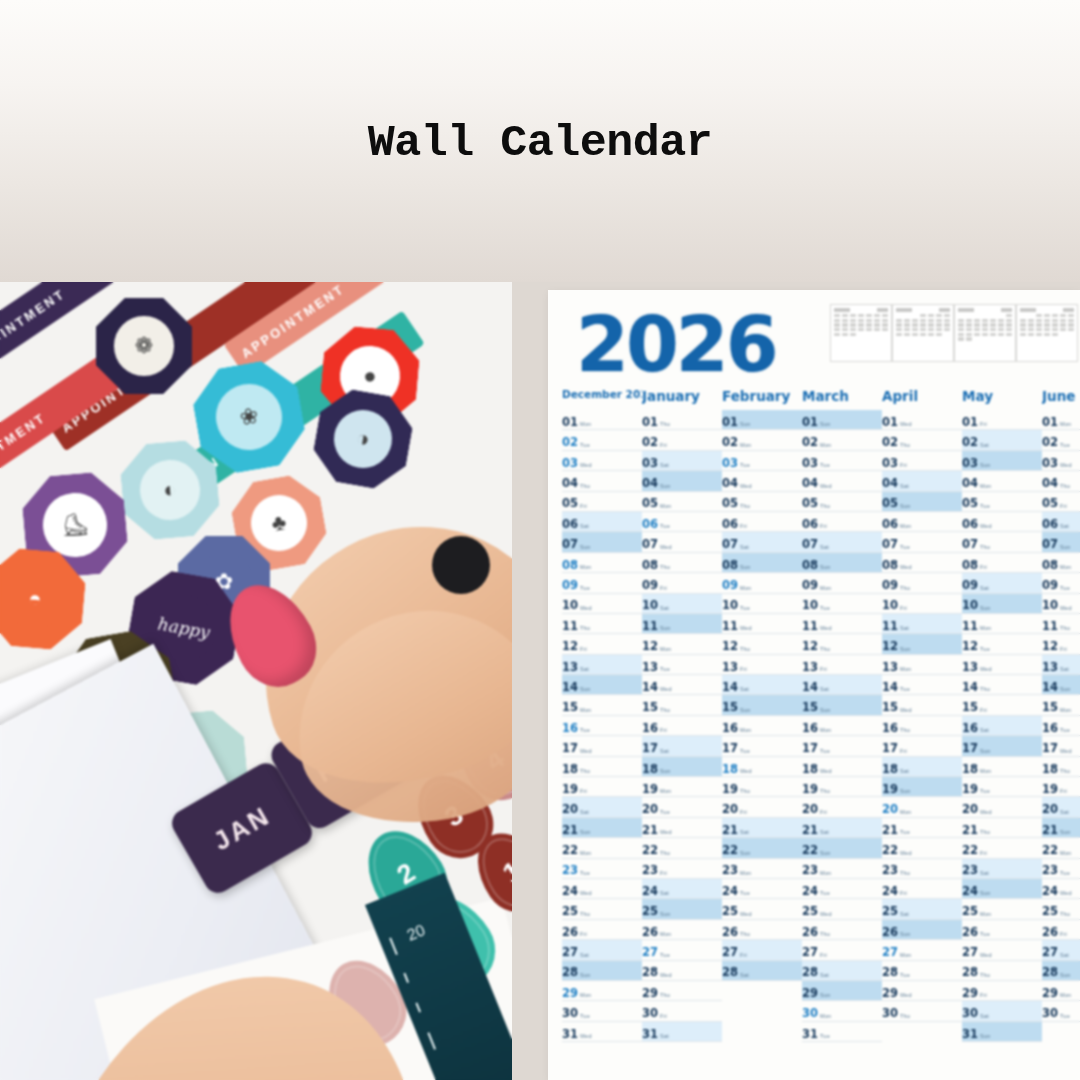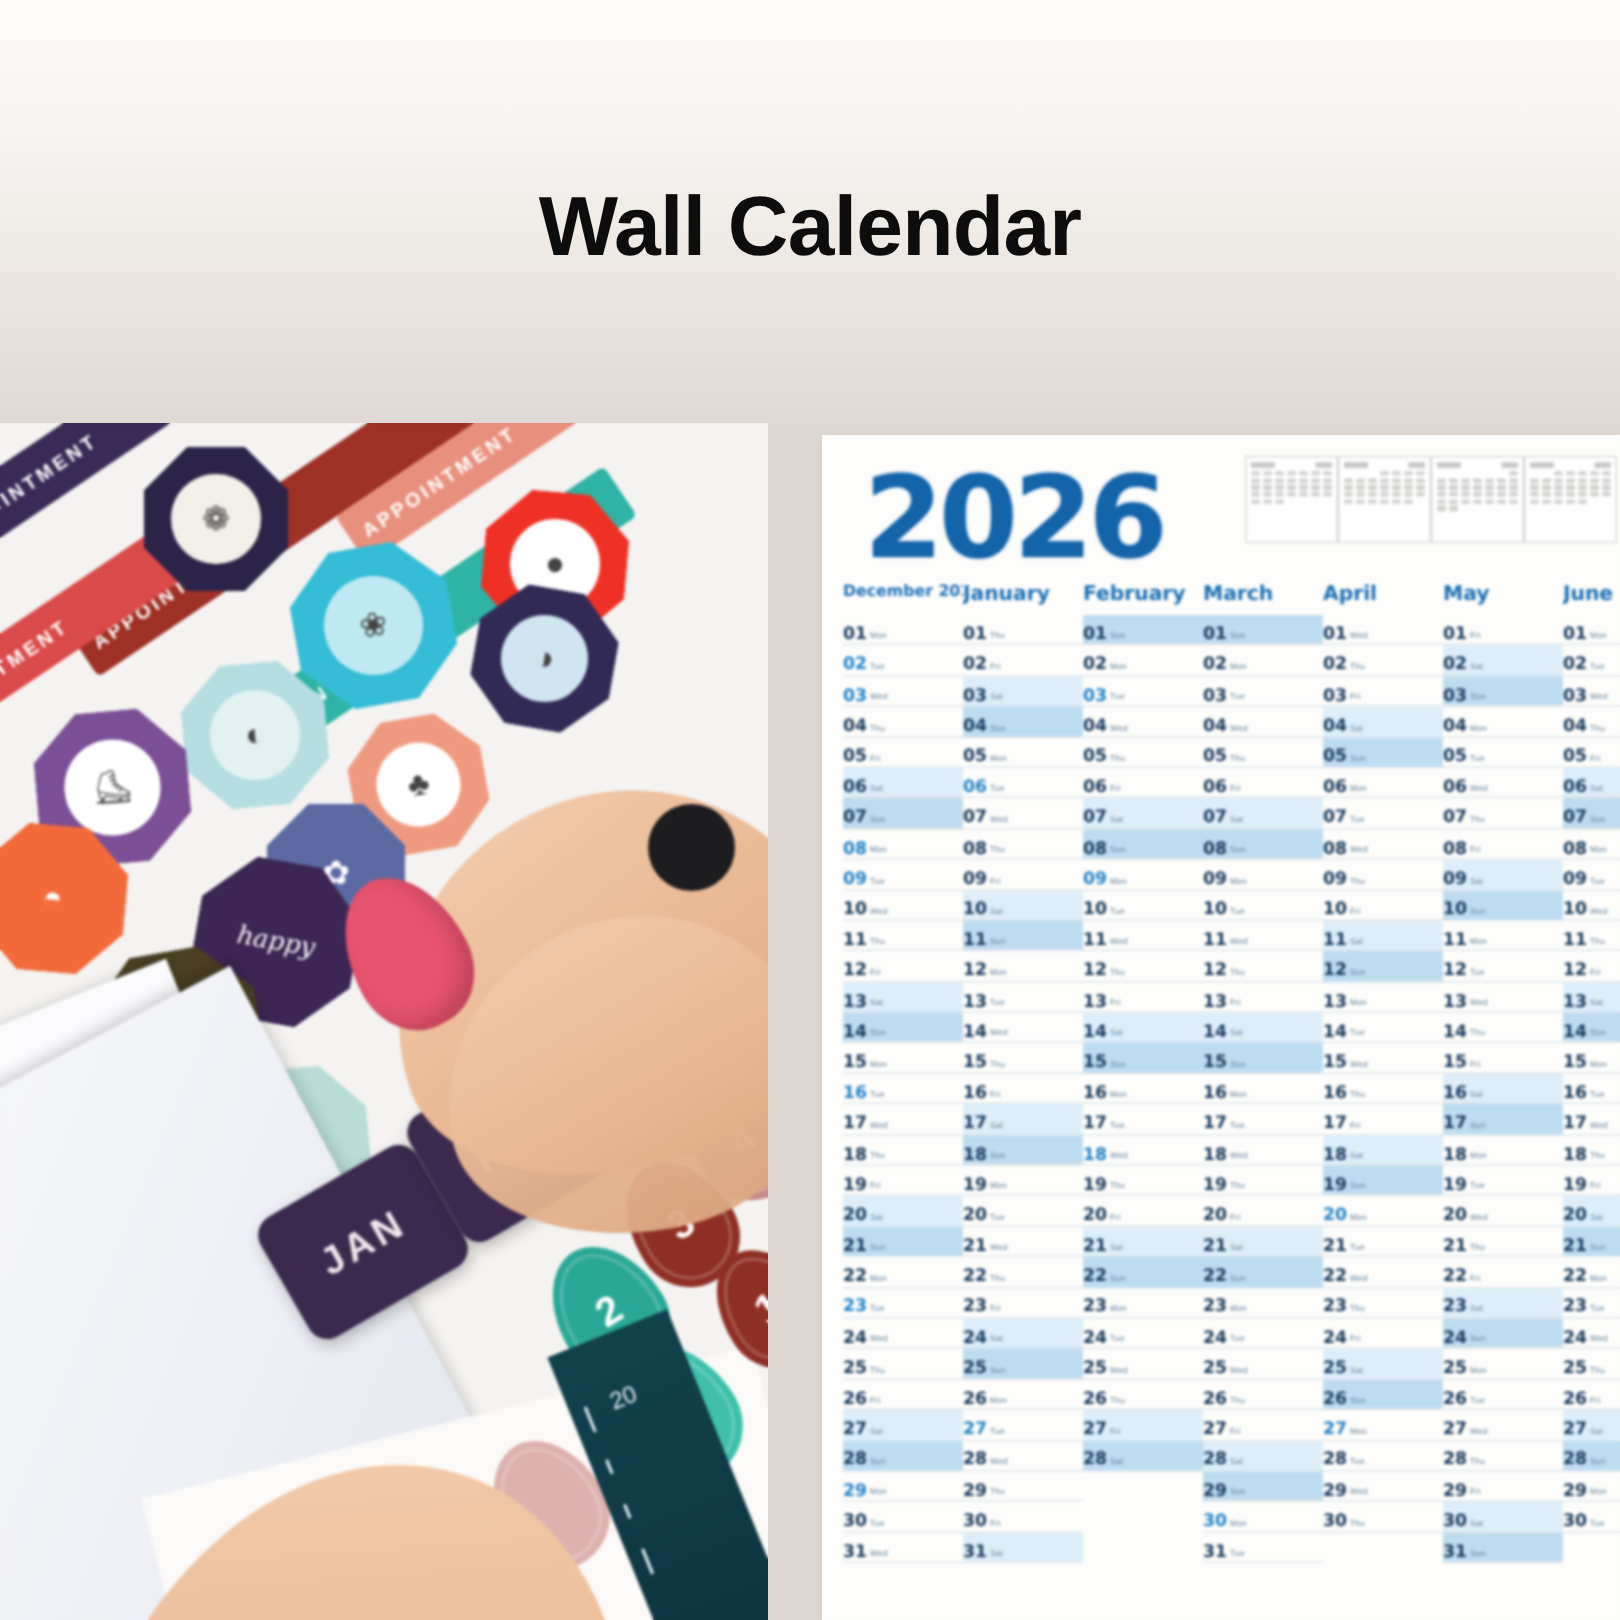--- a/index.html
+++ b/index.html
@@ -10,22 +10,22 @@
   }
   .stage{position:relative;width:1080px;height:1080px;overflow:hidden;}
 
   
   .header{
     position:absolute;left:0;top:0;width:1080px;height:282px;
     background:linear-gradient(180deg,#fdfcfa 0%,#f7f4f1 30%,#ece7e2 65%,#e0d9d3 100%);
   }
   .header-title{
     position:absolute;left:0;top:118px;width:1080px;text-align:center;
-    font-size:56px;font-weight:bold;color:#0d0d0d;letter-spacing:-0.5px;
-    font-family:Liberation Sans, sans-serif;
+    font-size:45px;font-weight:bold;color:#0d0d0d;letter-spacing:-0.5px;
+    font-family:Liberation Mono, monospace;
   }
 
   
   .body-area{
     position:absolute;left:0;top:282px;width:1080px;height:798px;
     background:#ded8d2;
   }
 
   
   .photo{

